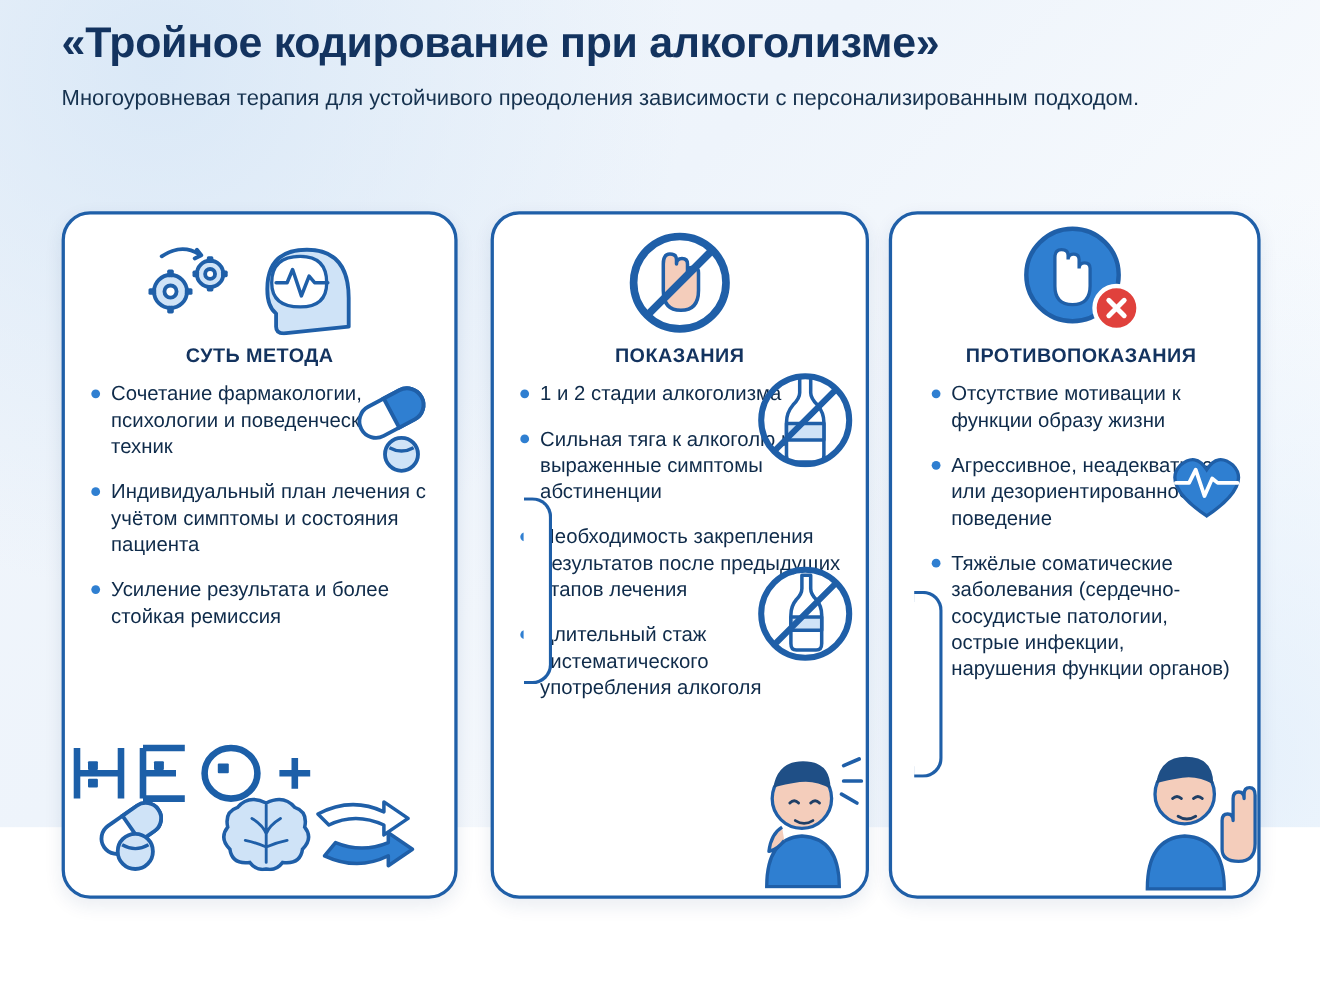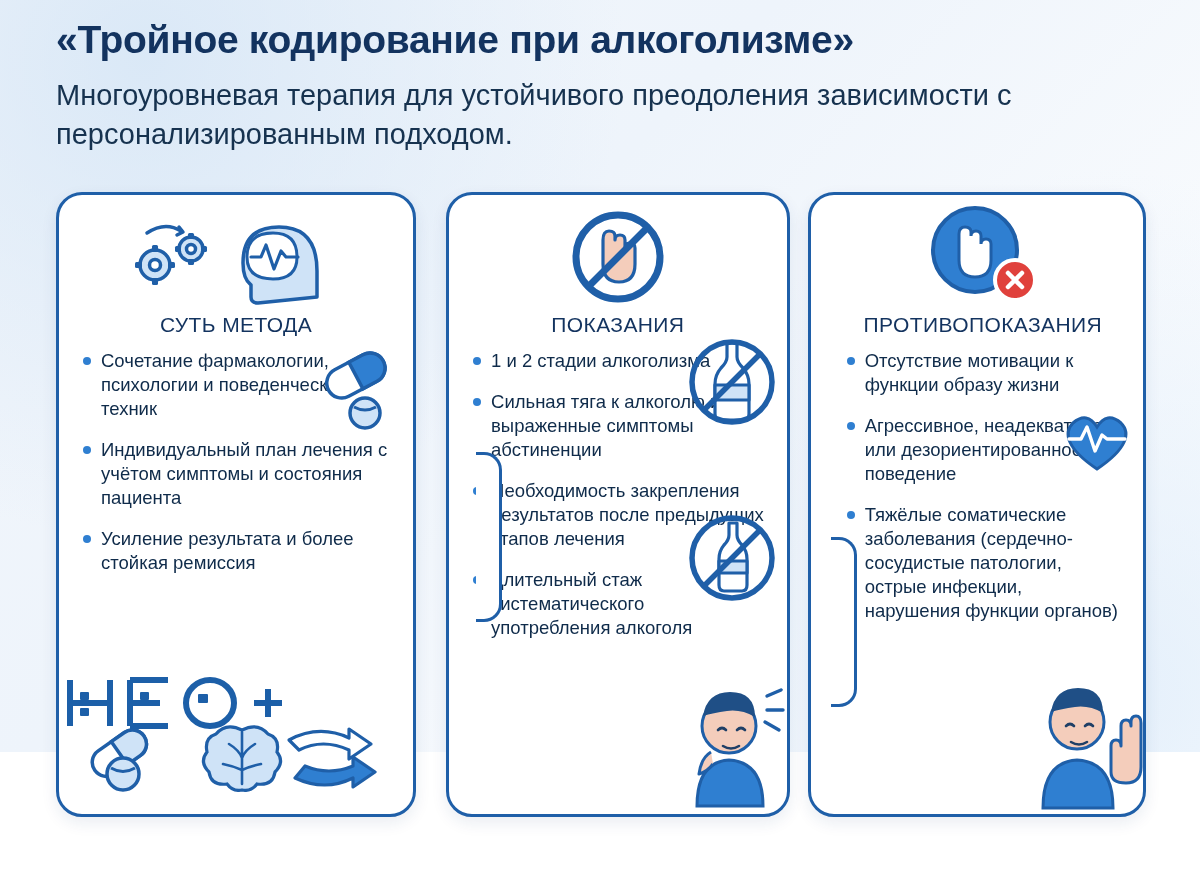--- a/index.html
+++ b/index.html
@@ -26,21 +26,21 @@
   .header { position: absolute; top: 18px; left: 56px; right: 40px; }
   .title {
     font-size: 39px;
     font-weight: bold;
     color: #13335f;
     letter-spacing: -0.3px;
     line-height: 1.12;
   }
   .subtitle {
     margin-top: 14px;
-    font-size: 29px;
+    font-size: 20px;
     color: #16324f;
     line-height: 1.34;
     max-width: 1060px;
   }
 
   .cards {
     position: absolute;
     top: 192px; left: 56px;
     width: 1090px; height: 625px;
     display: flex;
@@ -82,22 +82,22 @@
 
   .card-head {
     height: 118px;
     display: flex;
     align-items: center;
     justify-content: center;
     padding-top: 6px;
   }
   .card-title {
     text-align: center;
-    font-size: 21px;
-    font-weight: normal;
+    font-size: 18px;
+    font-weight: bold;
     color: #13335f;
     letter-spacing: 0.4px;
     margin-bottom: 12px;
   }
   ul.bullets { list-style: none; }
   ul.bullets li {
     position: relative;
     padding-left: 20px;
     margin-bottom: 17px;
     font-size: 18.5px;

